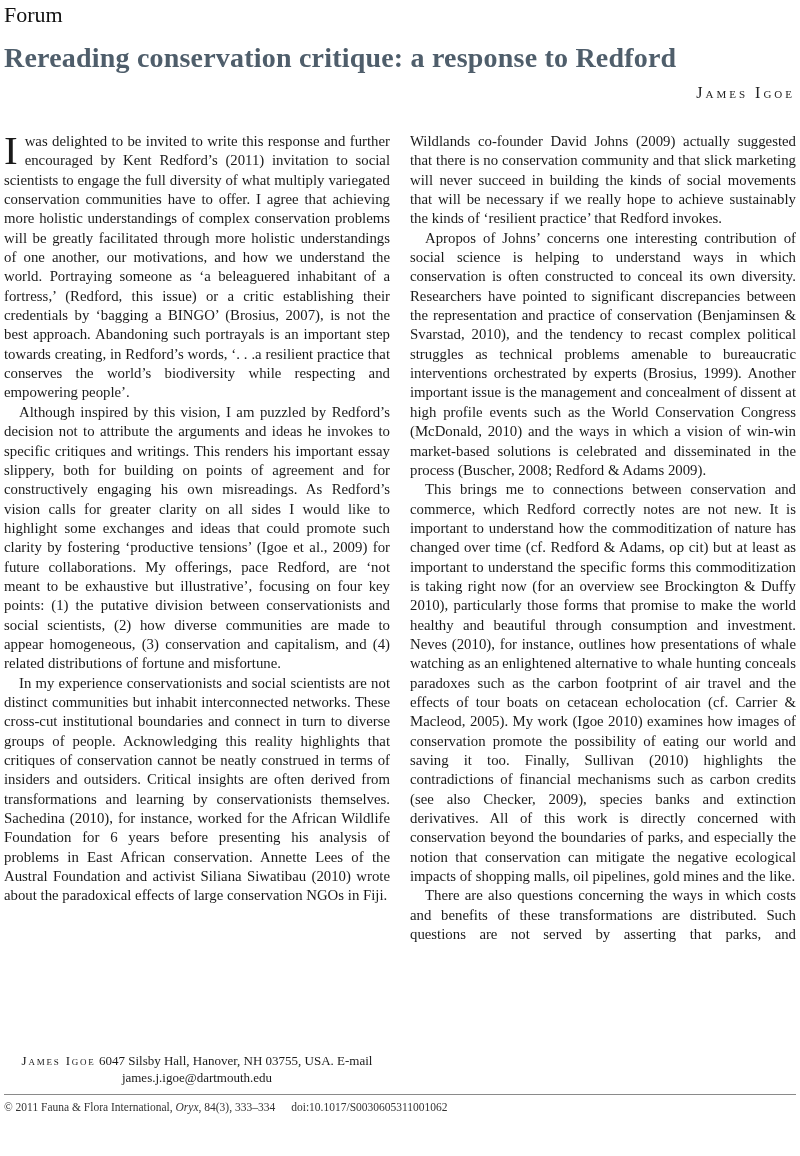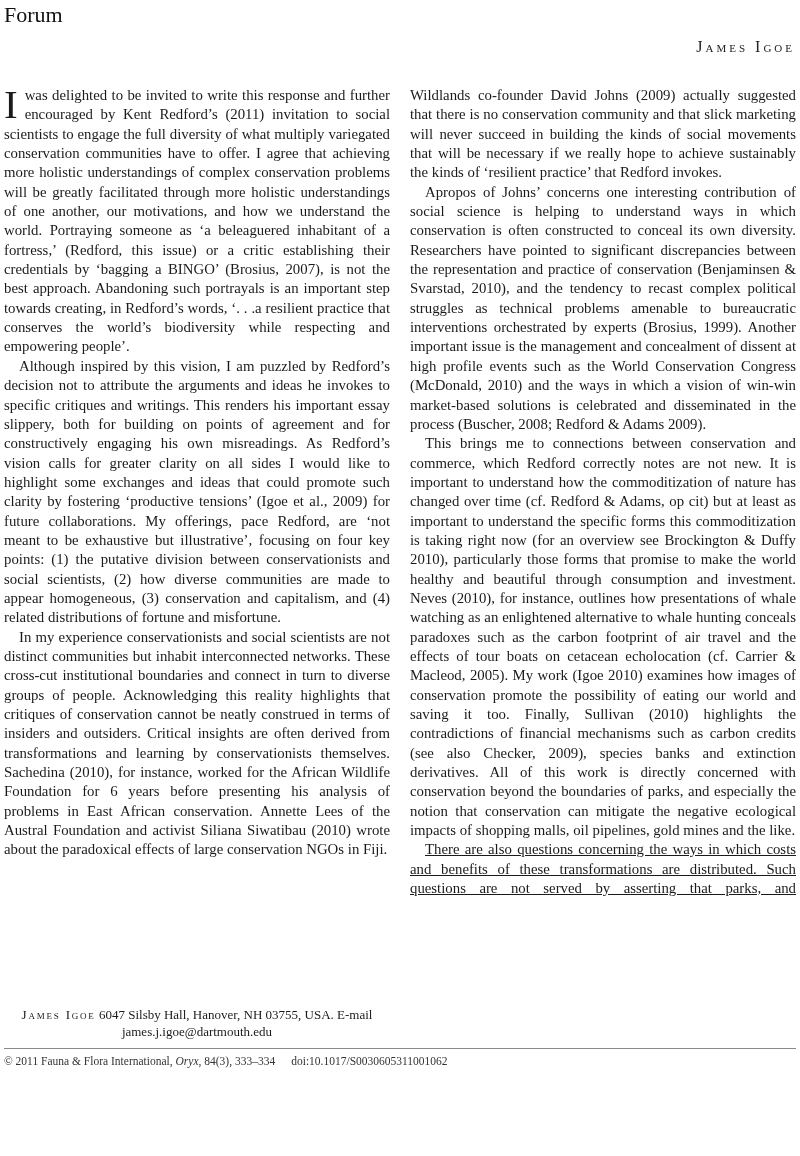--- a/index.html
+++ b/index.html
@@ -50,21 +50,21 @@
     display: flex;
     flex-direction: column;
   }
   .col p {
     text-align: justify;
     font-size: 14.8px;
     line-height: 19.35px;
     hyphens: auto;
   }
   .col p.indent { text-indent: 15px; }
-  .col p.justify-last { text-align-last: justify; text-decoration: underline; }
+  .col p.justify-last { text-align-last: justify; }
   .dropcap {
     float: left;
     font-size: 41px;
     line-height: 34px;
     padding: 1px 7px 0 0;
     color: #1a1a1a;
   }
   .footnote {
     margin-top: auto;
     font-size: 13px;
@@ -87,20 +87,21 @@
   .page-footer .doi { margin-left: 16px; }
   .italic { font-style: italic; text-align: center; }
 </style>
 </head>
 <body>
 
 <div class="page">
 
   <div class="section-label">Forum</div>
 
+  <h1 class="article-title" style="color: rgb(79, 94, 107);">Rereading conservation critique: a response to Redford</h1>
 
   <div class="author-line">James Igoe</div>
 
   <div class="columns">
 
     <div class="col">
       <p><span class="dropcap">I</span><span>was delighted to be invited to write this response and further encouraged by Kent Redford’s (2011) invitation to social scientists to engage the full diversity of what multiply variegated conservation communities have to offer. I agree that achieving more holistic understandings of complex conservation problems will be greatly facilitated through more holistic understandings of one another, our motivations, and how we understand the world. Portraying someone as ‘a beleaguered inhabitant of a fortress,’ (Redford, this issue) or a critic establishing their credentials by ‘bagging a BINGO’ (Brosius, 2007), is not the best approach. Abandoning such portrayals is an important step towards creating, in Redford’s words, ‘. . .a resilient practice that conserves the world’s biodiversity while respecting and empowering people’.</span></p>
       <p class="indent">Although inspired by this vision, I am puzzled by Redford’s decision not to attribute the arguments and ideas he invokes to specific critiques and writings. This renders his important essay slippery, both for building on points of agreement and for constructively engaging his own misreadings. As Redford’s vision calls for greater clarity on all sides I would like to highlight some exchanges and ideas that could promote such clarity by fostering ‘productive tensions’ (Igoe et al., 2009) for future collaborations. My offerings, pace Redford, are ‘not meant to be exhaustive but illustrative’, focusing on four key points: (1) the putative division between conservationists and social scientists, (2) how diverse communities are made to appear homogeneous, (3) conservation and capitalism, and (4) related distributions of fortune and misfortune.</p>
       <p class="indent">In my experience conservationists and social scientists are not distinct communities but inhabit interconnected networks. These cross-cut institutional boundaries and connect in turn to diverse groups of people. Acknowledging this reality highlights that critiques of conservation cannot be neatly construed in terms of insiders and outsiders. Critical insights are often derived from transformations and learning by conservationists themselves. Sachedina (2010), for instance, worked for the African Wildlife Foundation for 6 years before presenting his analysis of problems in East African conservation. Annette Lees of the Austral Foundation and activist Siliana Siwatibau (2010) wrote about the paradoxical effects of large conservation NGOs in Fiji.</p>
 

